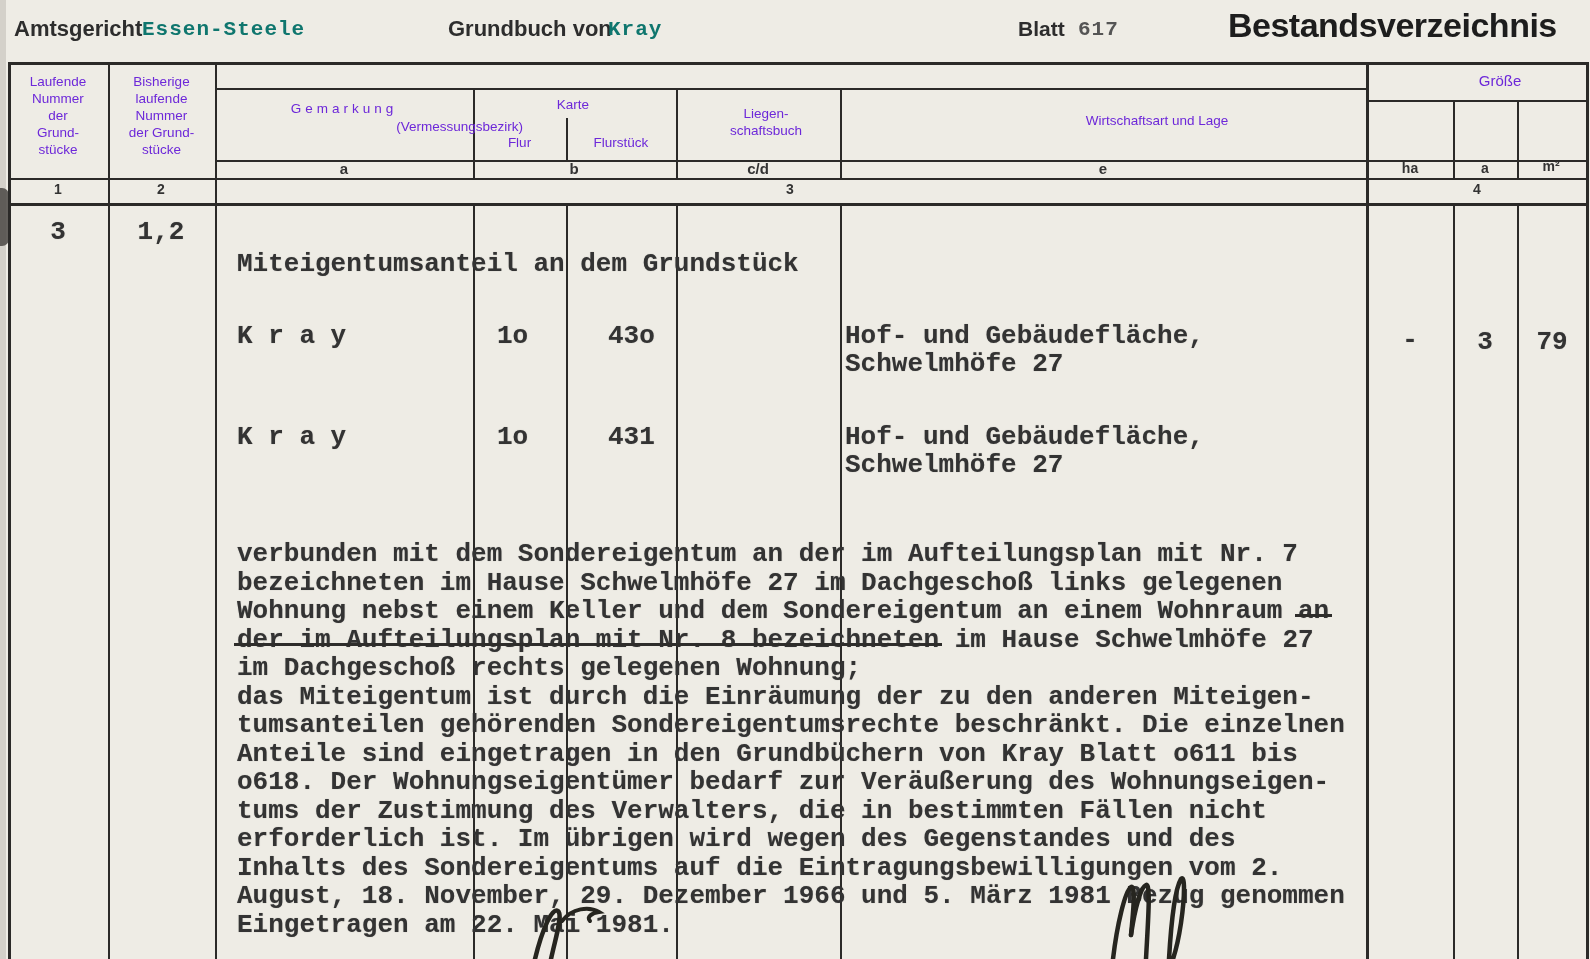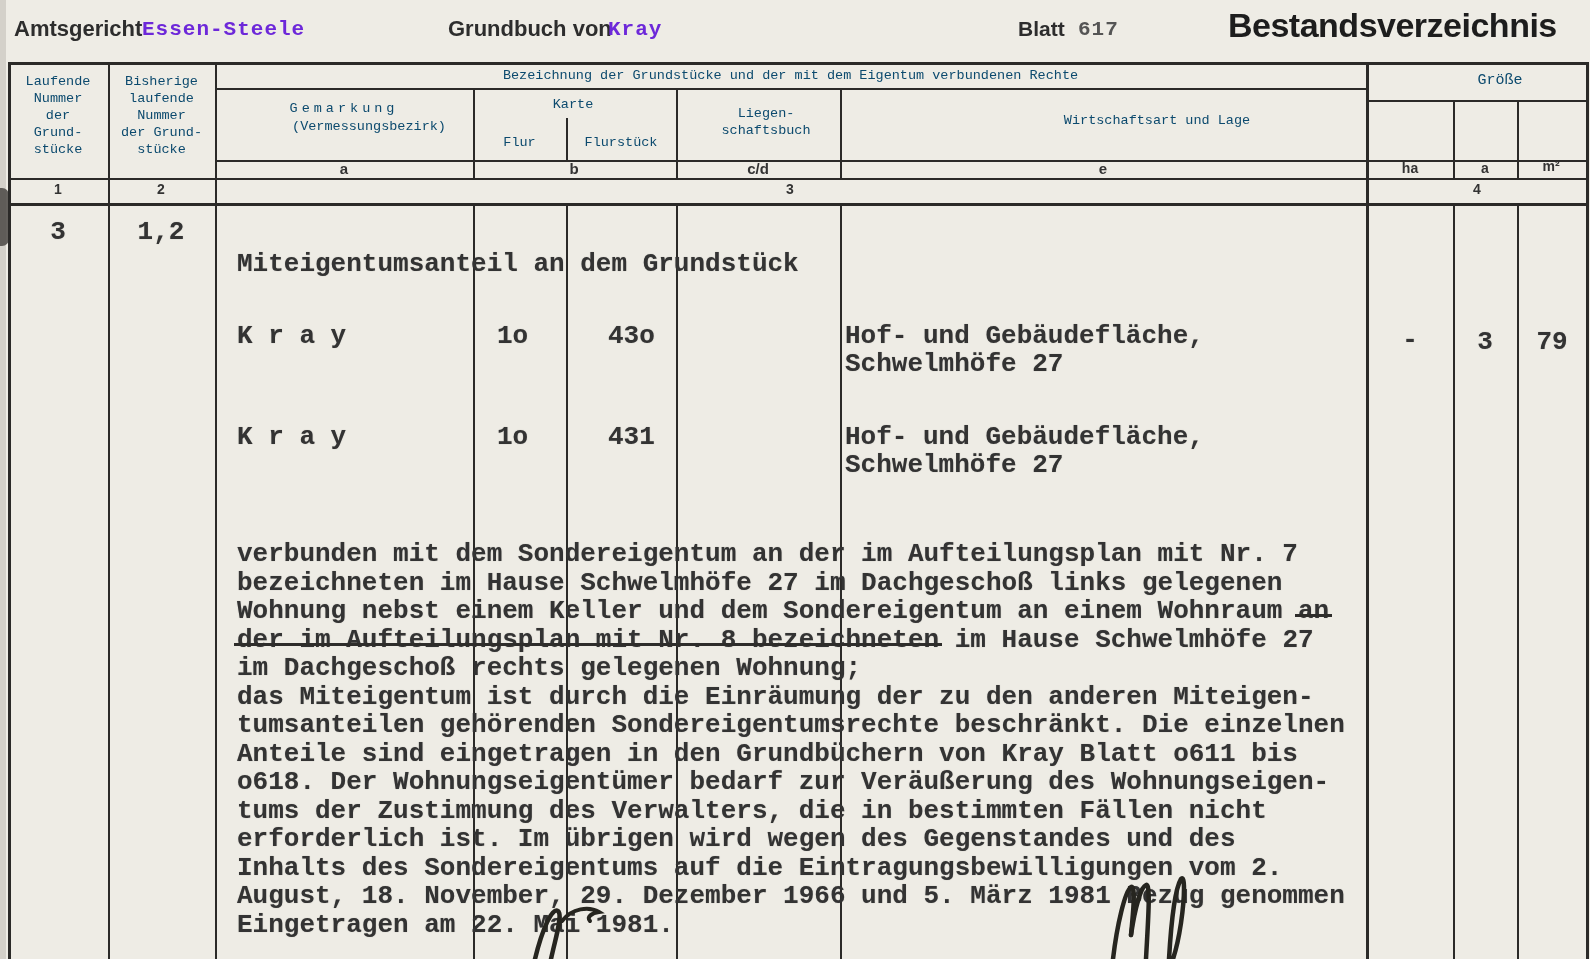--- a/index.html
+++ b/index.html
@@ -11,34 +11,34 @@
     background-color:#eeece5;
     font-family:"Liberation Sans",sans-serif;
   }
   
   .vline,.hline{position:absolute;background:#2b2a28;}
   .vline{width:2px;}
   .hline{height:2px;}
   .thick{height:3px;}
   .thickv{width:3px;}
   
-  .hl{position:absolute;font-size:13.5px;line-height:17px;color:#0c4a6e;text-align:center;white-space:pre-line;font-family:Liberation Mono, monospace;}
+  .hl{position:absolute;font-size:13.5px;line-height:17px;color:#6d28d9;text-align:center;white-space:pre-line;}
   .letter{position:absolute;font-size:15px;font-weight:700;color:#333;transform:translateX(-50%);}
   
   .typew{
     position:absolute;font-family:"Liberation Mono","DejaVu Sans Mono",monospace;
     font-size:26px;line-height:28.5px;font-weight:700;color:#333;
     white-space:pre;text-shadow:0 0 1px rgba(45,45,45,.35);
   }
   .par-line{white-space:pre;}
   .strike{position:relative;}
   .strike::after{content:"";position:absolute;left:-3px;right:-3px;top:60%;height:3px;background:#2e2d2b;}
   
   .toplabel{position:absolute;font-weight:700;color:#2d2d2d;font-size:22px;}
-  .topmono{position:absolute;font-family:"Liberation Mono","DejaVu Sans Mono",monospace;font-weight:700;font-size:21px;color:#6d28d9;letter-spacing:1px;}
+  .topmono{position:absolute;font-family:"Liberation Mono","DejaVu Sans Mono",monospace;font-weight:700;font-size:21px;color:#0f766e;letter-spacing:1px;}
   .bigtitle{position:absolute;font-weight:700;font-size:34px;color:#1d1d1d;letter-spacing:-0.5px;}
   .edge-shadow{position:absolute;left:0;top:0;width:6px;height:100%;background:rgba(110,105,95,.20);}
   .edge-blob{position:absolute;left:0;top:188px;width:9px;height:58px;background:#4a4844;border-radius:0 7px 7px 0;opacity:.85;}
   svg.sig{position:absolute;overflow:visible;}
 </style>
 </head>
 <body>
 
 <div class="page">
 
@@ -82,23 +82,22 @@
   <div class="hl" style="left:8px;top:73px;width:100px;">Laufende
 Nummer
 der
 Grund-
 stücke</div>
   <div class="hl" style="left:108px;top:73px;width:107px;">Bisherige
 laufende
 Nummer
 der Grund-
 stücke</div>
-  <div class="hl" style="left:215px;top:67px;width:1151px;">Bezeichnung der Grundstücke und der mit dem Eigentum verbundenen Rechte</div>
   <div class="hl" style="left:215px;top:100px;width:258px;letter-spacing:4px;">Gemarkung</div>
-  <div class="hl" style="left:215px;top:118px;width:308px;">(Vermessungsbezirk)</div>
+  <div class="hl" style="left:215px;top:118px;width:308px;text-align:right;">(Vermessungsbezirk)</div>
   <div class="hl" style="left:473px;top:96px;width:200px;">Karte</div>
   <div class="hl" style="left:473px;top:134px;width:93px;">Flur</div>
   <div class="hl" style="left:566px;top:134px;width:110px;">Flurstück</div>
   <div class="hl" style="left:676px;top:105px;width:180px;">Liegen-
 schaftsbuch</div>
   <div class="hl" style="left:840px;top:112px;width:634px;">Wirtschaftsart und Lage</div>
   <div class="hl" style="left:1366px;top:72px;width:268px;font-size:15px;">Größe</div>
 
   <div class="letter" style="left:344px;top:160px;">a</div>
   <div class="letter" style="left:574px;top:160px;">b</div>

